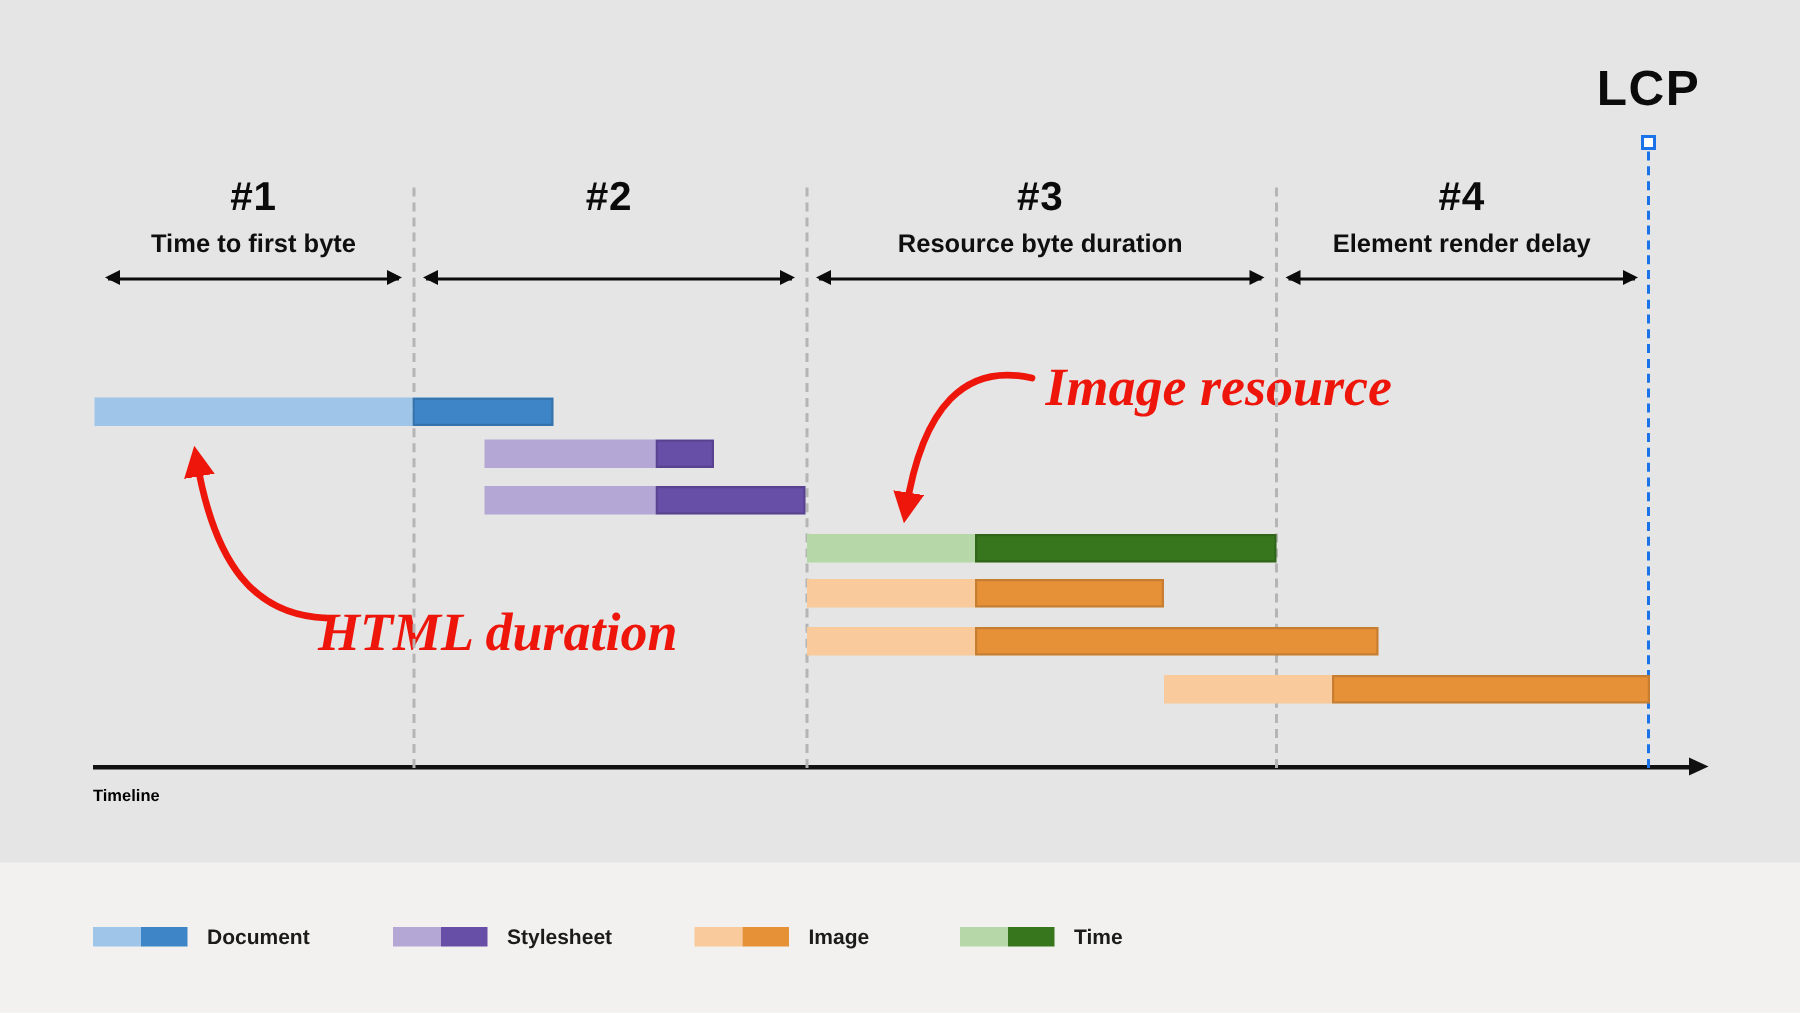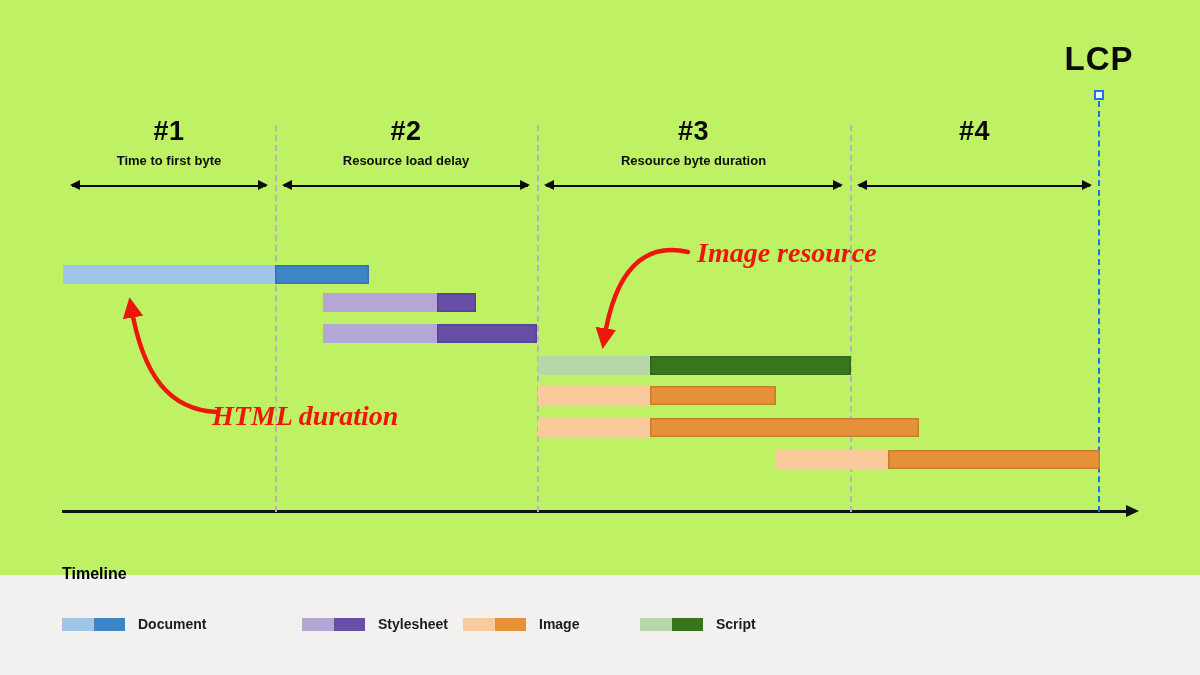--- a/index.html
+++ b/index.html
@@ -1,31 +1,31 @@
 <!DOCTYPE html>
 <html><head>
 <meta charset="utf-8">
 <style>
   html,body { margin:0; padding:0; background:#ffffff; }
   #canvas {
-    position:relative; width:1200px; height:675px; background:#bef264;
+    position:relative; width:1200px; height:675px; background:#e5e5e5;
     font-family:"Liberation Sans", sans-serif; overflow:hidden;
   }
 
   
   .sep { position:absolute; width:0; border-left:2.5px dashed #b5b5b5; }
 
   
   .phase-number {
     position:absolute; top:116px; text-align:center;
     font-size:27px; font-weight:700; color:#0b0b0b; letter-spacing:.5px;
   }
   .phase-sub {
     position:absolute; top:153px; text-align:center;
-    font-size:13px; font-weight:600; color:#0f0f0f;
+    font-size:17px; font-weight:600; color:#0f0f0f;
   }
   .phase-arrow { position:absolute; top:185px; height:0; border-top:2.5px solid #0b0b0b; }
   .phase-arrow::before {
     content:""; position:absolute; left:-2px; top:-7px; width:0; height:0;
     border-top:5.5px solid transparent; border-bottom:5.5px solid transparent;
     border-right:10px solid #0b0b0b;
   }
   .phase-arrow::after {
     content:""; position:absolute; right:-2px; top:-7px; width:0; height:0;
     border-top:5.5px solid transparent; border-bottom:5.5px solid transparent;
@@ -47,26 +47,26 @@
     border:2.5px solid #1a73e8; background:#ffffff;
   }
 
   
   .timeline-axis { position:absolute; left:62px; top:510px; width:1064px; height:0; border-top:3px solid #111; }
   .timeline-axis::after {
     content:""; position:absolute; right:-13px; top:-8px; width:0; height:0;
     border-top:6.5px solid transparent; border-bottom:6.5px solid transparent;
     border-left:13px solid #111;
   }
-  .timeline-label { position:absolute; left:62px; top:525px; font-size:16px; font-weight:700; color:#000;margin-top:40px; }
+  .timeline-label { position:absolute; left:62px; top:525px; font-size:11px; font-weight:700; color:#000; }
 
   
   .annotation {
     position:absolute; color:#ee150a; font-family:"Liberation Serif", serif;
-    font-style:italic; font-weight:700; font-size:28px; white-space:nowrap;
+    font-style:italic; font-weight:700; font-size:36px; white-space:nowrap;
   }
   .anno-html  { left:212px; top:400px; }
   .anno-image { left:697px; top:237px; }
 
   #red-arrows { position:absolute; left:0; top:0; pointer-events:none; }
 
   
   .legend-band { position:absolute; left:0; top:575px; width:1200px; height:100px; background:#f2f1ef; }
   .legend-item { position:absolute; top:616px; display:flex; align-items:center; height:16px; }
   .legend-swatch { display:flex; width:63px; height:13px; }
@@ -100,26 +100,26 @@
   <div class="annotation anno-image">Image resource</div>
 
 <div class="sep" style="left: 275px; top: 125px; height: 387px; border-left-color: rgb(181, 181, 181);"></div>
     <div class="sep" style="left: 537px; top: 125px; height: 387px; border-left-color: rgb(181, 181, 181);"></div>
     <div class="sep" style="left: 850px; top: 125px; height: 387px; border-left-color: rgb(181, 181, 181);"></div>
     <div class="sep" style="left: 1098px; top: 101px; height: 411px; border-left-color: rgb(26, 115, 232);"></div>
     <div class="phase-number" style="left: 63px; width: 212px;">#1</div>
     <div class="phase-sub" style="left: 63px; width: 212px;">Time to first byte</div>
     <div class="phase-arrow" style="left: 72px; width: 194px;"></div>
     <div class="phase-number" style="left: 275px; width: 262px;">#2</div>
-    <div class="phase-sub" style="left: 275px; width: 262px;">Resource load delay</div>
     <div class="phase-arrow" style="left: 284px; width: 244px;"></div>
     <div class="phase-number" style="left: 537px; width: 313px;">#3</div>
     <div class="phase-sub" style="left: 537px; width: 313px;">Resource byte duration</div>
     <div class="phase-arrow" style="left: 546px; width: 295px;"></div>
     <div class="phase-number" style="left: 850px; width: 249px;">#4</div>
+    <div class="phase-sub" style="left: 850px; width: 249px;">Element render delay</div>
     <div class="phase-arrow" style="left: 859px; width: 231px;"></div>
     <div class="bar" style="left: 63px; top: 265px; width: 306px;">
       <div class="seg" style="width: 212px; background: rgb(159, 197, 232);"></div>
       <div class="seg dark" style="width: 94px; background: rgb(61, 133, 198);"></div>
     </div>
     <div class="bar" style="left: 323px; top: 293px; width: 153px;">
       <div class="seg" style="width: 114px; background: rgb(180, 167, 214);"></div>
       <div class="seg dark" style="width: 39px; background: rgb(103, 78, 167);"></div>
     </div>
     <div class="bar" style="left: 323px; top: 324px; width: 214px;">
@@ -142,34 +142,34 @@
       <div class="seg" style="width: 112px; background: rgb(249, 203, 156);"></div>
       <div class="seg dark" style="width: 212px; background: rgb(230, 145, 56);"></div>
     </div>
     <div class="legend-item" style="left: 62px;">
       <div class="legend-swatch">
         <div class="sw" style="background: rgb(159, 197, 232);"></div>
         <div class="sw" style="background: rgb(61, 133, 198);"></div>
       </div>
       <div class="legend-label">Document</div>
     </div>
-    <div class="legend-item" style="left: 262px; margin-left: 40px;">
+    <div class="legend-item" style="left: 262px;">
       <div class="legend-swatch">
         <div class="sw" style="background: rgb(180, 167, 214);"></div>
         <div class="sw" style="background: rgb(103, 78, 167);"></div>
       </div>
       <div class="legend-label">Stylesheet</div>
     </div>
     <div class="legend-item" style="left: 463px;">
       <div class="legend-swatch">
         <div class="sw" style="background: rgb(249, 203, 156);"></div>
         <div class="sw" style="background: rgb(230, 145, 56);"></div>
       </div>
       <div class="legend-label">Image</div>
     </div>
     <div class="legend-item" style="left: 640px;">
       <div class="legend-swatch">
         <div class="sw" style="background: rgb(182, 215, 168);"></div>
         <div class="sw" style="background: rgb(56, 118, 29);"></div>
       </div>
-      <div class="legend-label">Script</div>
+      <div class="legend-label">Time</div>
     </div>
   </div>
 
 </body></html>

